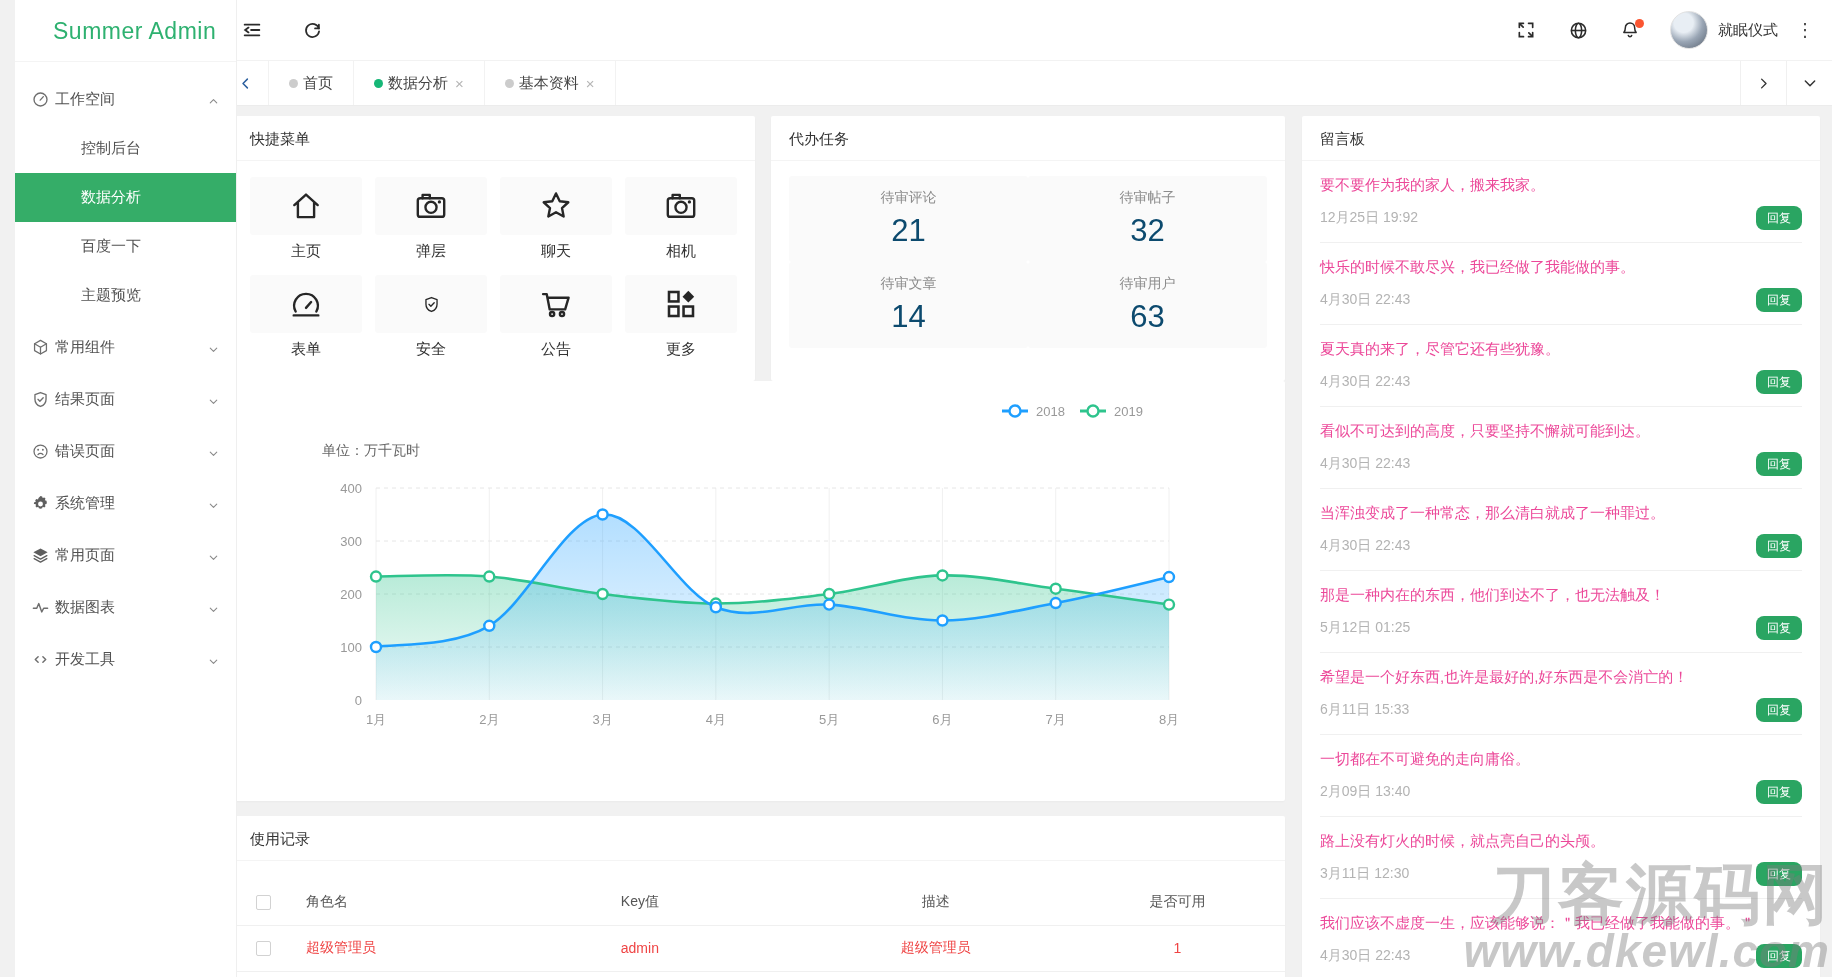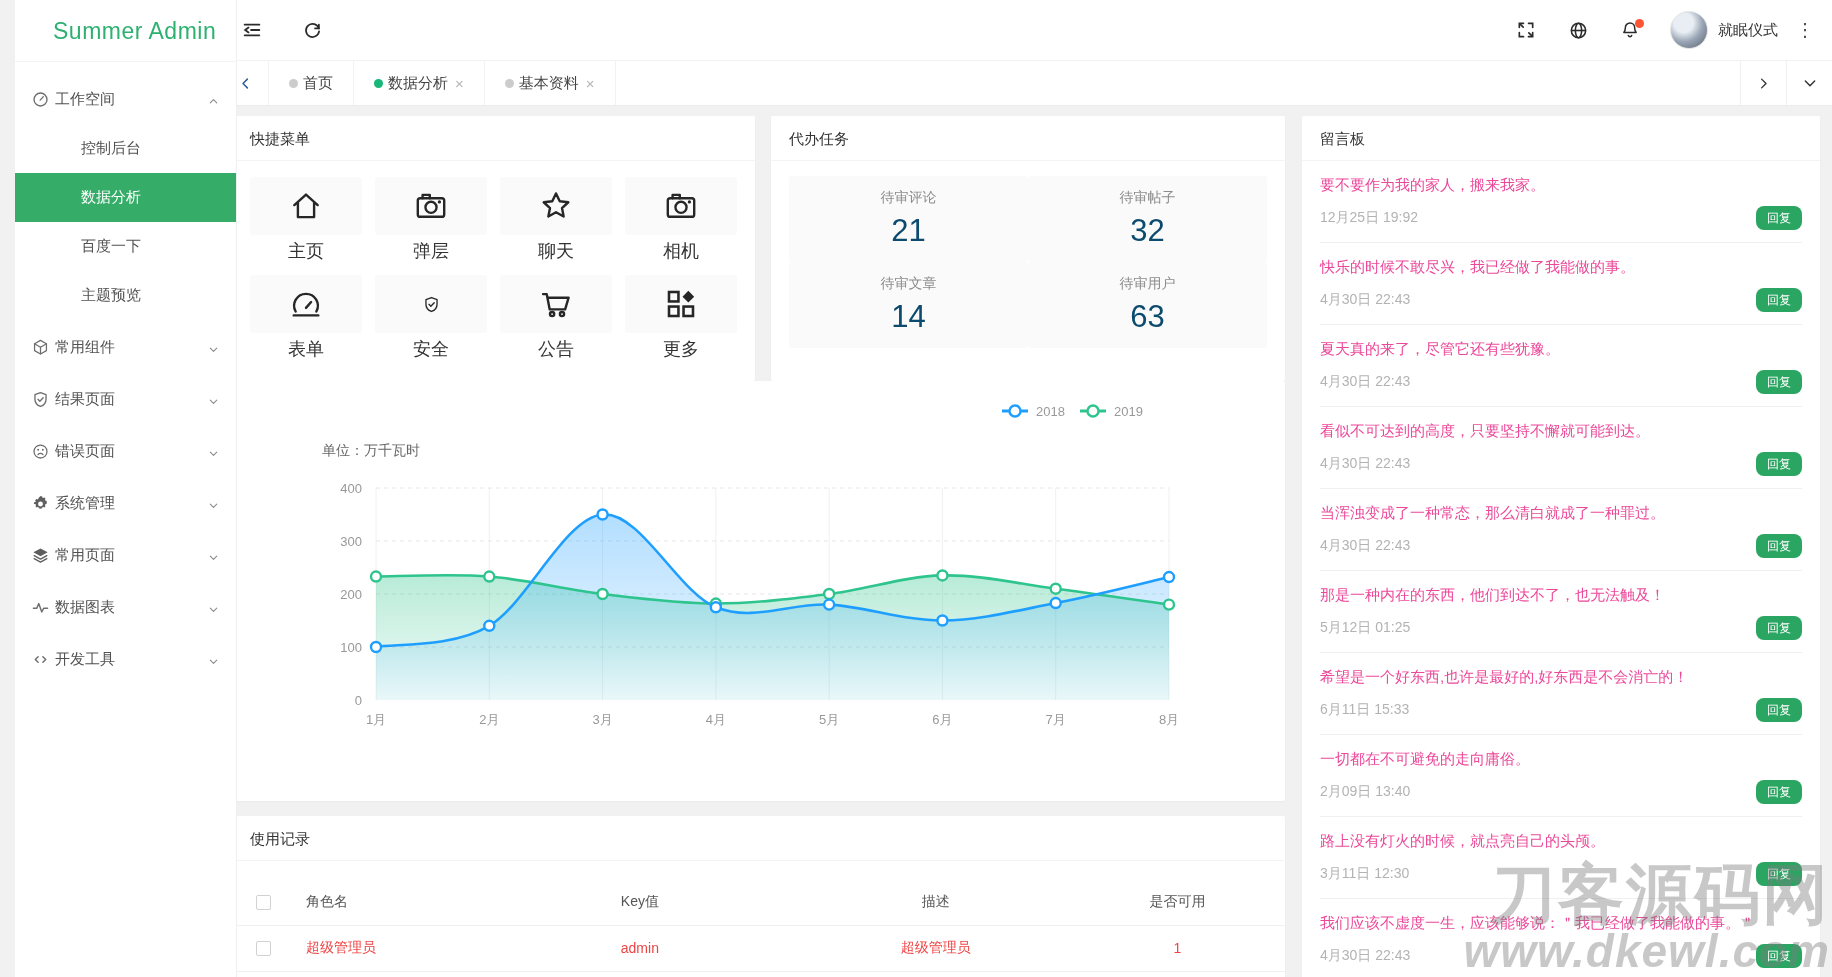--- a/index.html
+++ b/index.html
@@ -57,21 +57,21 @@
   .card-quick { left:10px; top:9px;  width:523px; height:265px; }
   .card-todo  { left:549px; top:9px; width:514px; height:265px; }
   .card-chart { left:10px; top:274px; width:1053px; height:420px; }
   .card-table { left:10px; top:709px; width:1053px; height:300px; }
   .card-board { left:1080px; top:9px; width:518px; height:1030px; }
 
   
   .quick-grid { display:grid; grid-template-columns:repeat(4,1fr); column-gap:13px; padding:16px 18px 0; }
   .quick-cell { text-align:center; margin-bottom:8px; cursor:pointer; }
   .quick-box { height:58px; background:#fafafa; border-radius:3px; display:flex; align-items:center; justify-content:center; color:#262626; }
-  .quick-label { font-size:18px; color:#333; line-height:32px; }
+  .quick-label { font-size:15px; color:#333; line-height:32px; }
 
   
   .todo-grid { display:grid; grid-template-columns:1fr 1fr; padding:15px 18px; }
   .todo-cell { background:#fafafa; border-radius:3px; height:86px; display:flex; flex-direction:column;
     align-items:center; justify-content:center; cursor:default; }
   .todo-label { font-size:14px; color:#8c8c8c; margin-bottom:6px; }
   .todo-num { font-size:31px; color:#0c4a6e; }
 
   
   .tb { width:100%; border-collapse:collapse; margin-top:18px; font-size:14px; }

